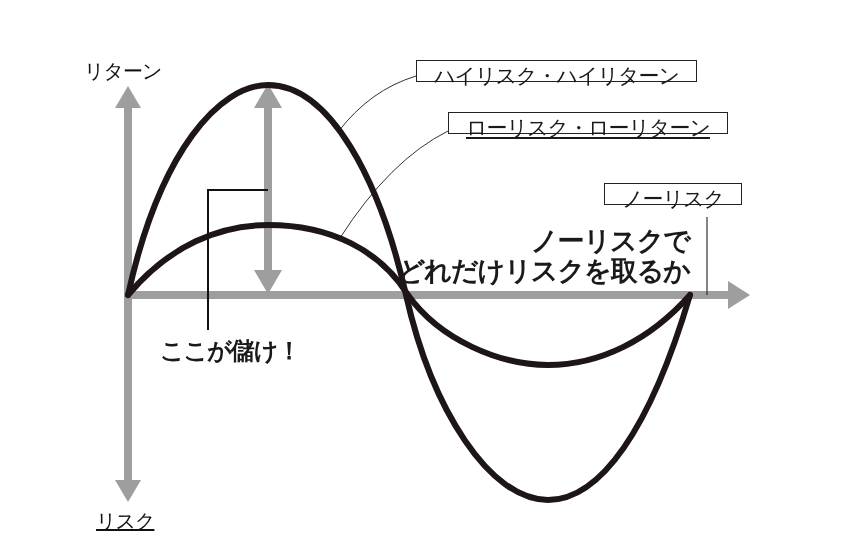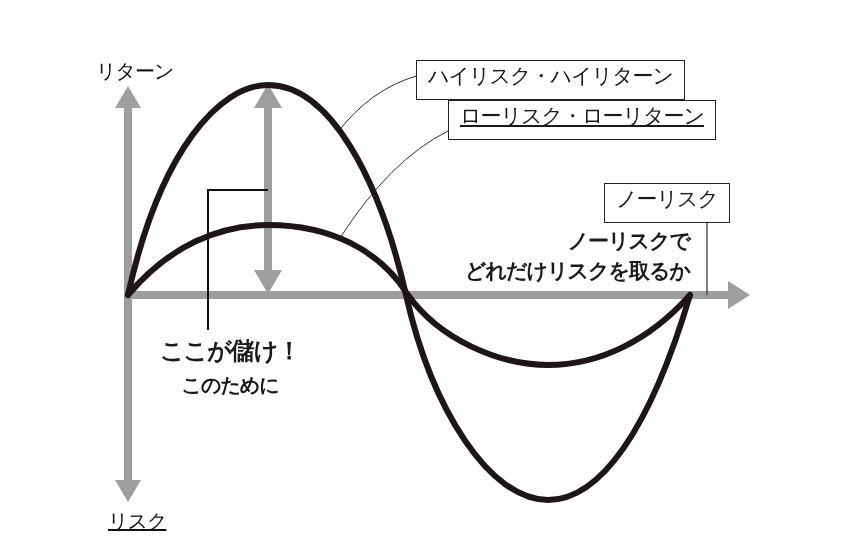--- a/index.html
+++ b/index.html
@@ -1,25 +1,25 @@
 <!DOCTYPE html>
 <html><head>
   <meta charset="utf-8">
   <style>
     html, body { margin: 0; padding: 0; background: #ffffff; }
     body { width: 852px; height: 552px; position: relative; overflow: hidden;
            font-family: "DejaVu Sans", "Liberation Sans", sans-serif; color: #1a1a1a; }
     svg.diagram { position: absolute; left: 0; top: 0; }
     .lbl { position: absolute; white-space: nowrap; }
-    .axis-lbl { font-size: 20px; color: #111; letter-spacing: -1px; margin-left: 12px; }
+    .axis-lbl { font-size: 20px; color: #111; letter-spacing: -1px; }
     .box { position: absolute; border: 1.5px solid #222; background: #fff;
-           font-size: 21px; line-height: 30px; padding: 0 11px; white-space: nowrap;
-           letter-spacing: -1px; box-sizing: border-box; height: 40px; }
+           font-size: 21px; line-height: 30px; padding: 0 17px; white-space: nowrap;
+           letter-spacing: -1px; box-sizing: border-box; height: 22px; }
     .bold { font-weight: bold; color: #1a1a1a; letter-spacing: -1px; }
-    .note-right { font-size: 21px; line-height: 30px; text-align: right; }
+    .note-right { font-size: 27px; line-height: 30px; text-align: right; }
     .note-left  { font-size: 20px; line-height: 30px; }
     .note-left .big { font-size: 24px; }
   </style>
 </head>
 <body>
 
 <svg class="diagram" width="852" height="552" viewBox="0 0 852 552">
 
   <g>
     <rect x="124" y="106" width="8" height="384" fill="#9e9e9e"></rect>
@@ -48,24 +48,23 @@
   <g fill="none" stroke="#1e1616" stroke-width="6" stroke-linecap="round">
     <path d="M128,295 C160,150 220,85 268,85 C330,85 380,180 406,295 C432,410 490,500 548,500 C600,500 650,430 690,295"></path>
     <path d="M128,295 C170,245 220,225 268,225 C330,225 380,250 408,295 C440,340 500,365 548,365 C600,365 650,340 690,295"></path>
   </g>
 </svg>
 
 <div class="lbl axis-lbl" style="left:84px; top:58px;">リターン</div>
 <div class="lbl axis-lbl" style="left:96px; top:508px;text-decoration:underline;">リスク</div>
 
 <div class="box" style="left:416px; top:60px;">ハイリスク・ハイリターン</div>
-<div class="box" style="left:448px; top:100px;text-decoration:underline;">ローリスク・ローリターン</div>
+<div class="box" style="left:448px; top:112px;text-decoration:underline;">ローリスク・ローリターン</div>
 <div class="box" style="left:604px; top:183px;font-family:Liberation Serif, serif;">ノーリスク</div>
 
 <div class="lbl bold note-right" style="right:162px; top:226px;">
   <div>ノーリスクで</div>
   <div>どれだけリスクを取るか</div>
 </div>
 
-<div class="lbl bold note-left" style="left:160px; top:336px;text-align:center;">
+<div class="lbl bold note-left" style="left:160px; top:336px;">
   <div class="big" style="margin-bottom:4px;">ここが儲け！</div>
-  <div>このために</div>
 </div>
 
 </body></html>

